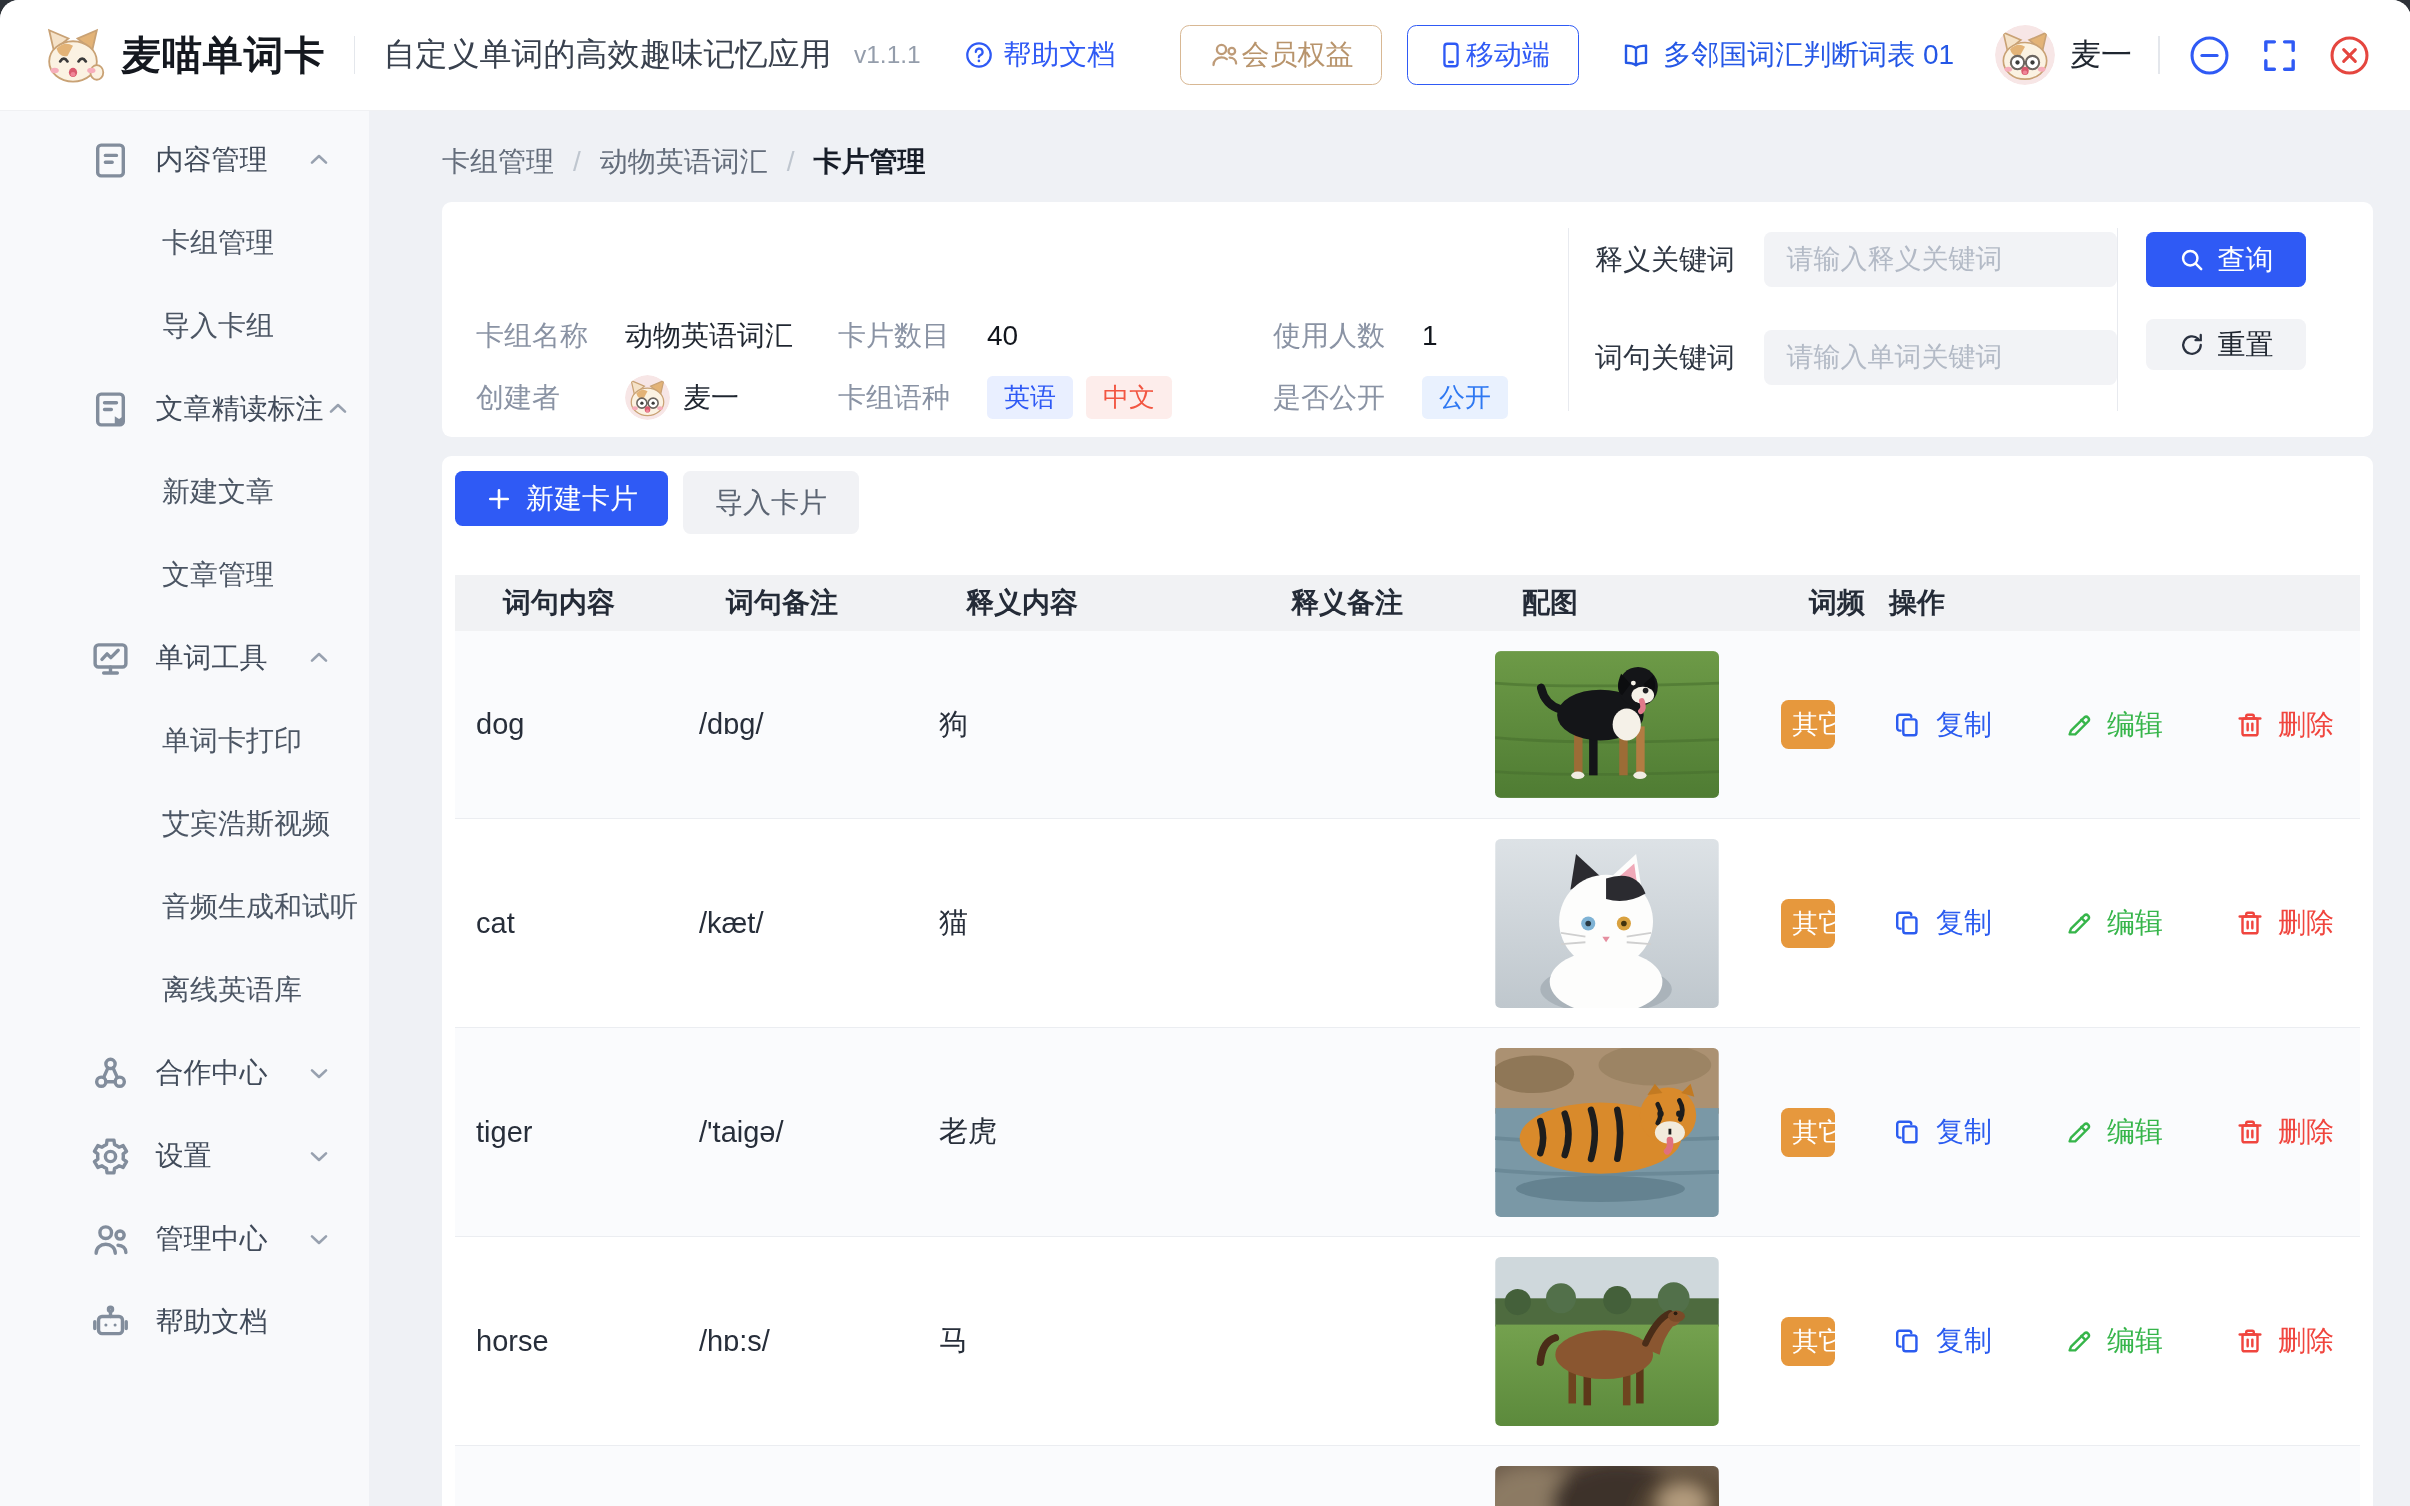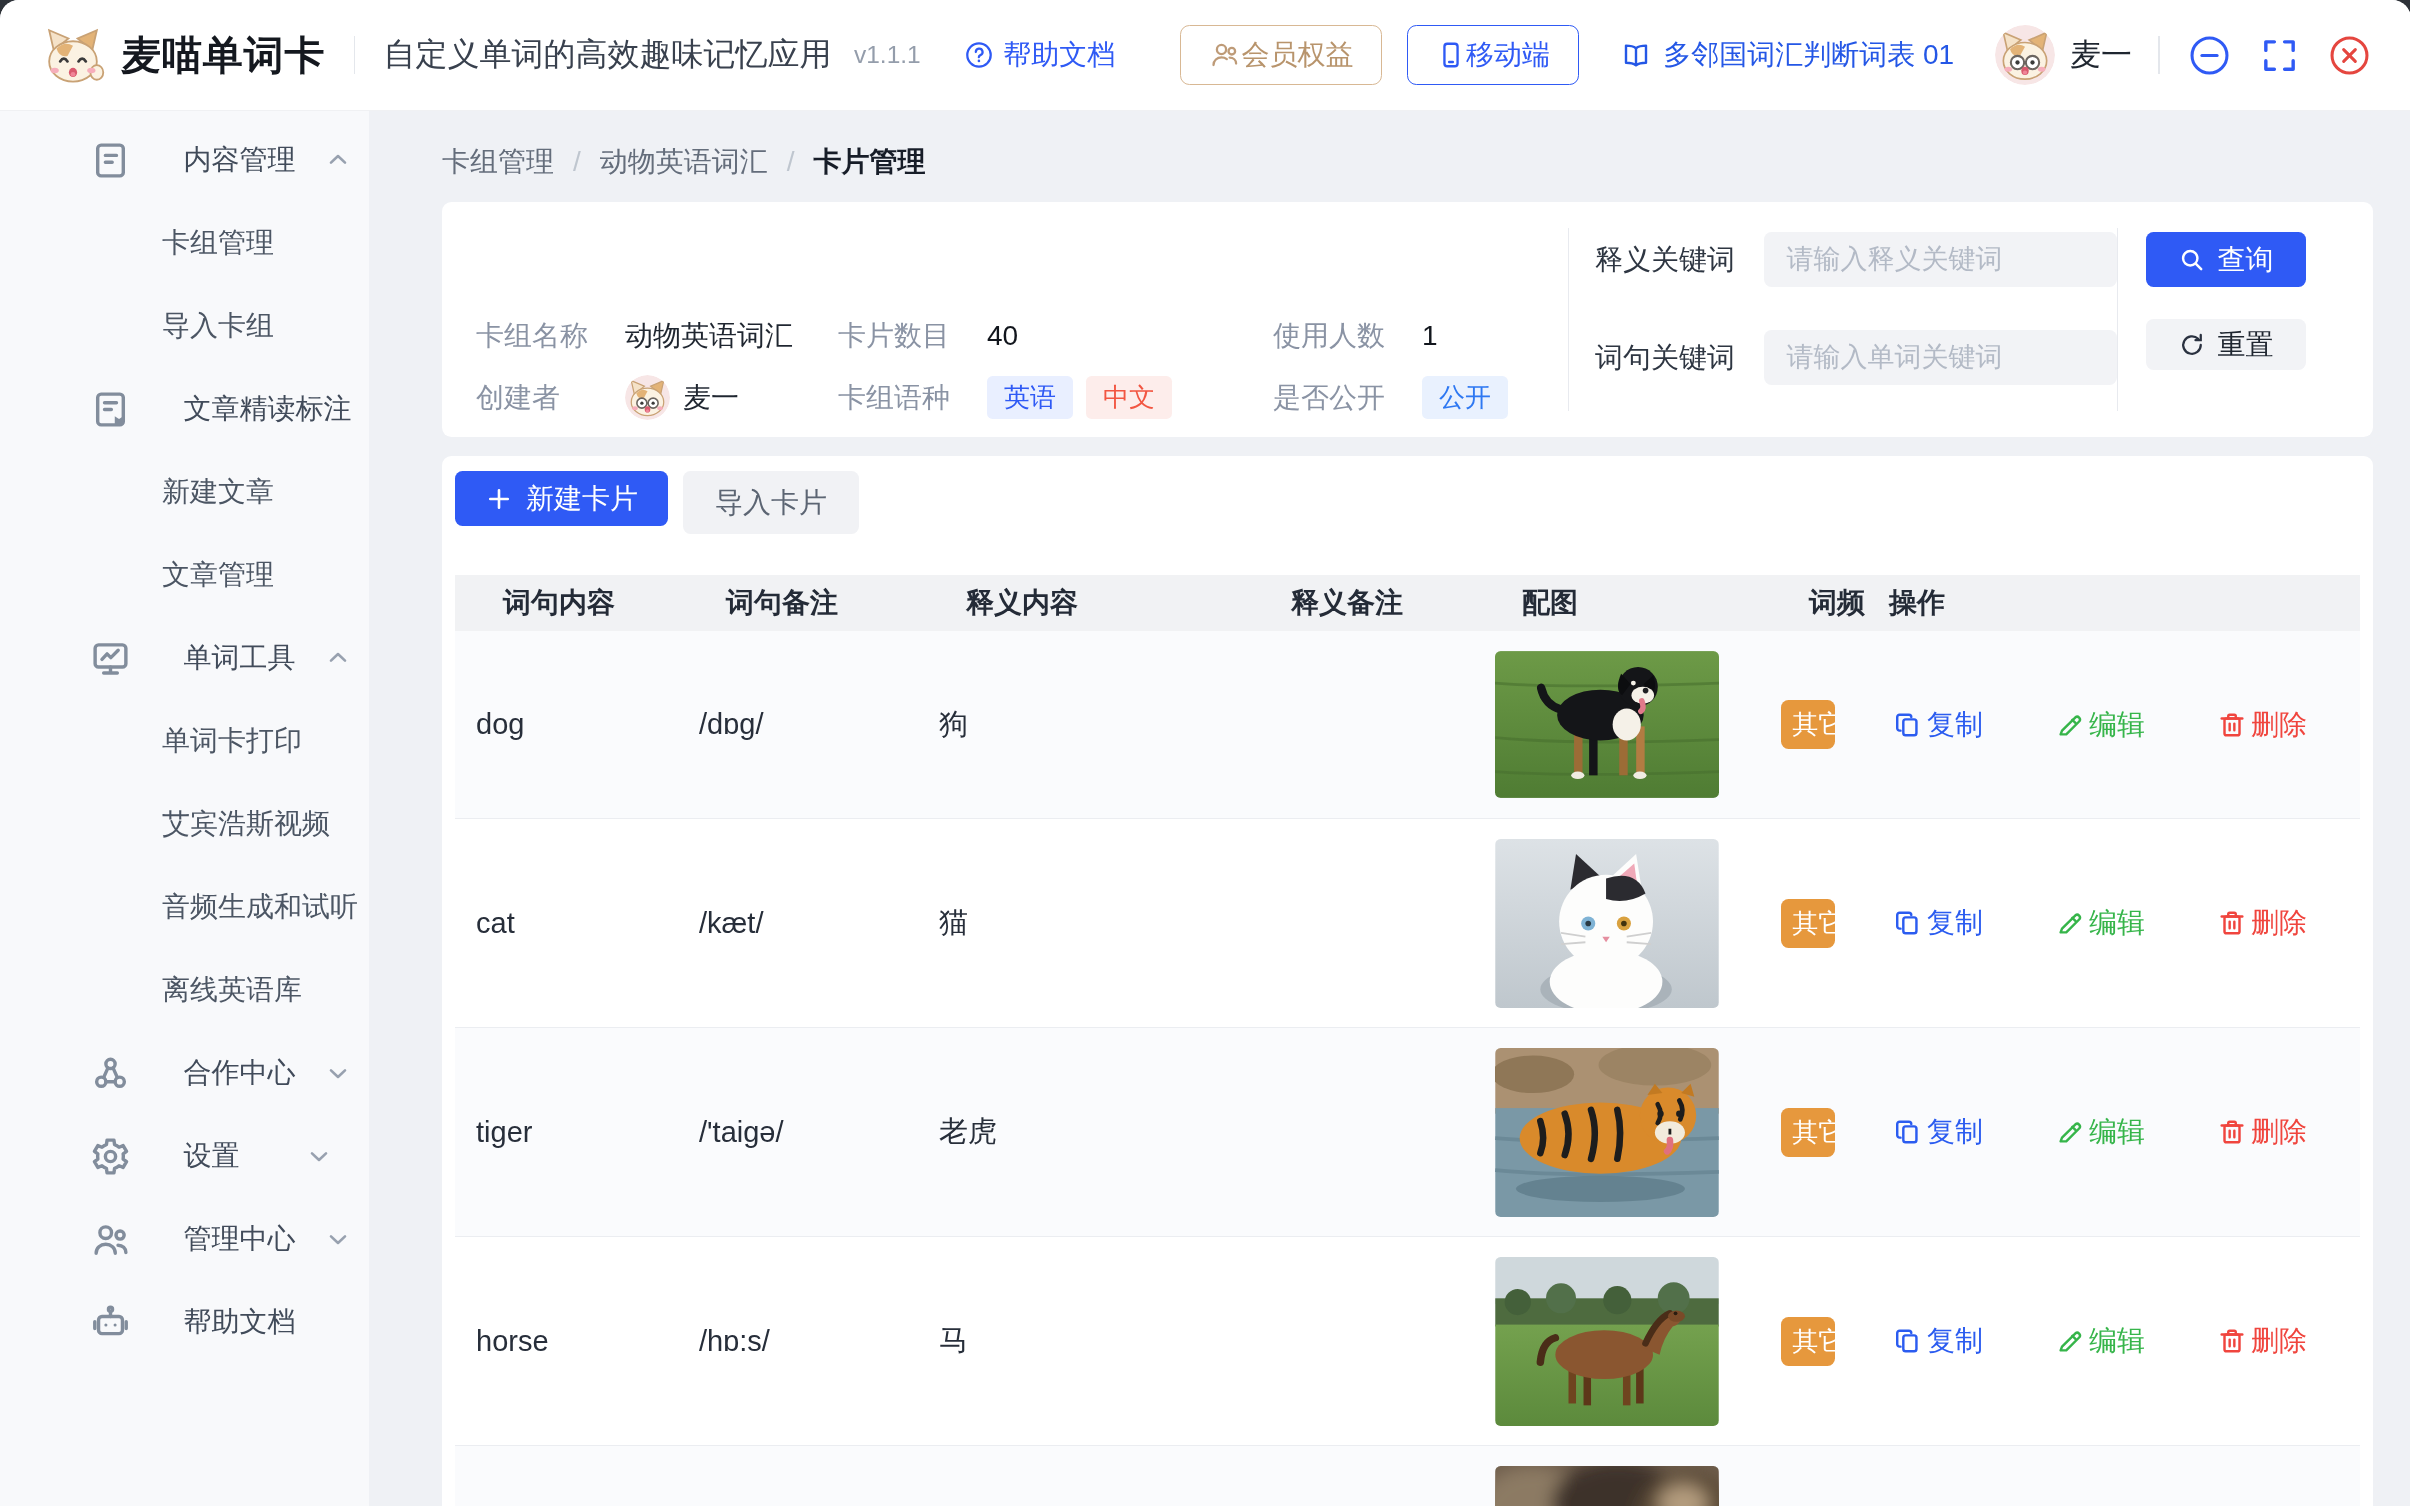--- a/index.html
+++ b/index.html
@@ -22,21 +22,21 @@
   .btn-mobile{border:1.9px solid #2F5AF5;color:#2F5AF5;margin-left:24.5px;}
   .link-wordlist{display:flex;align-items:center;gap:11.3px;color:#2457E6;font-size:28px;margin-left:41px;cursor:pointer;white-space:nowrap;}
   .hdr-user{display:flex;align-items:center;margin-left:41px;cursor:pointer;}
   .hdr-user .uname{font-size:31px;color:#1F2630;margin-left:15px;}
   .winctl{display:flex;align-items:center;gap:28px;margin-left:28px;}
   .winctl span{display:flex;cursor:pointer;}
 
   
   .shell{display:flex;height:1395px;}
   aside{width:369px;flex:none;background:#F8F9FB;padding-top:7.5px;overflow:hidden;}
-  .side-item{height:83px;display:flex;align-items:center;padding:0 36px 0 90px;font-size:28px;color:#414B5A;cursor:pointer;gap:28px;}
+  .side-item{height:83px;display:flex;align-items:center;padding:0 36px 0 90px;font-size:28px;color:#414B5A;cursor:pointer;}
   .side-item .ic{width:41px;height:41px;margin-right:24.5px;display:flex;flex:none;}
   .side-item .lb{white-space:nowrap;}
   .side-item .chev{margin-left:auto;display:flex;color:#98A1AF;}
   .chev svg{width:28px;height:28px;}
   .chev.down svg{transform:rotate(180deg);}
   .side-sub{height:83px;display:flex;align-items:center;padding-left:162px;font-size:28px;color:#4C5664;cursor:pointer;white-space:nowrap;}
 
   main{flex:1;padding:0 38px 0 73px;overflow:hidden;}
   .crumbs{margin-top:32px;display:flex;align-items:center;gap:19px;font-size:28px;color:#646D7B;}
   .crumbs .sep{color:#BFC6CF;}
@@ -77,21 +77,21 @@
   .t-head{height:56px;background:#F1F2F4;font-size:28px;font-weight:700;color:#242B37;padding-left:27px;}
   .t-head>div{padding-left:21px;white-space:nowrap;}
   .t-row{height:209px;border-bottom:0.9px solid #EBEDF1;font-size:29px;color:#272E3A;}
   .t-body .t-row:nth-child(odd){background:#FAFBFD;}
   .t-body .t-row:first-child{height:188px;}
   .t-row .cell{padding-left:21px;white-space:nowrap;}
   .imgwrap{padding-left:21px;display:flex;align-items:center;}
   .ph{border-radius:5.6px;overflow:hidden;display:flex;line-height:0;}
   .tag-freq{margin-left:20px;width:54px;height:49px;background:#E6983D;border-radius:7.5px;color:#fff;font-size:26px;display:flex;align-items:center;padding-left:11.3px;overflow:hidden;white-space:nowrap;}
   .acts{display:flex;align-items:center;gap:72px;padding-left:52px;}
-  .act{display:flex;align-items:center;gap:4px;font-size:28px;background:none;border:none;cursor:pointer;font-family:inherit;padding:0;}
+  .act{display:flex;align-items:center;gap:13px;font-size:28px;background:none;border:none;cursor:pointer;font-family:inherit;padding:0;}
   .act svg{width:30px;height:30px;}
   .act-copy{color:#2B5CF0;}
   .act-edit{color:#36B54A;}
   .act-del{color:#F0453E;}
 </style>
 </head>
 <body>
 
 <div class="stage">
 

